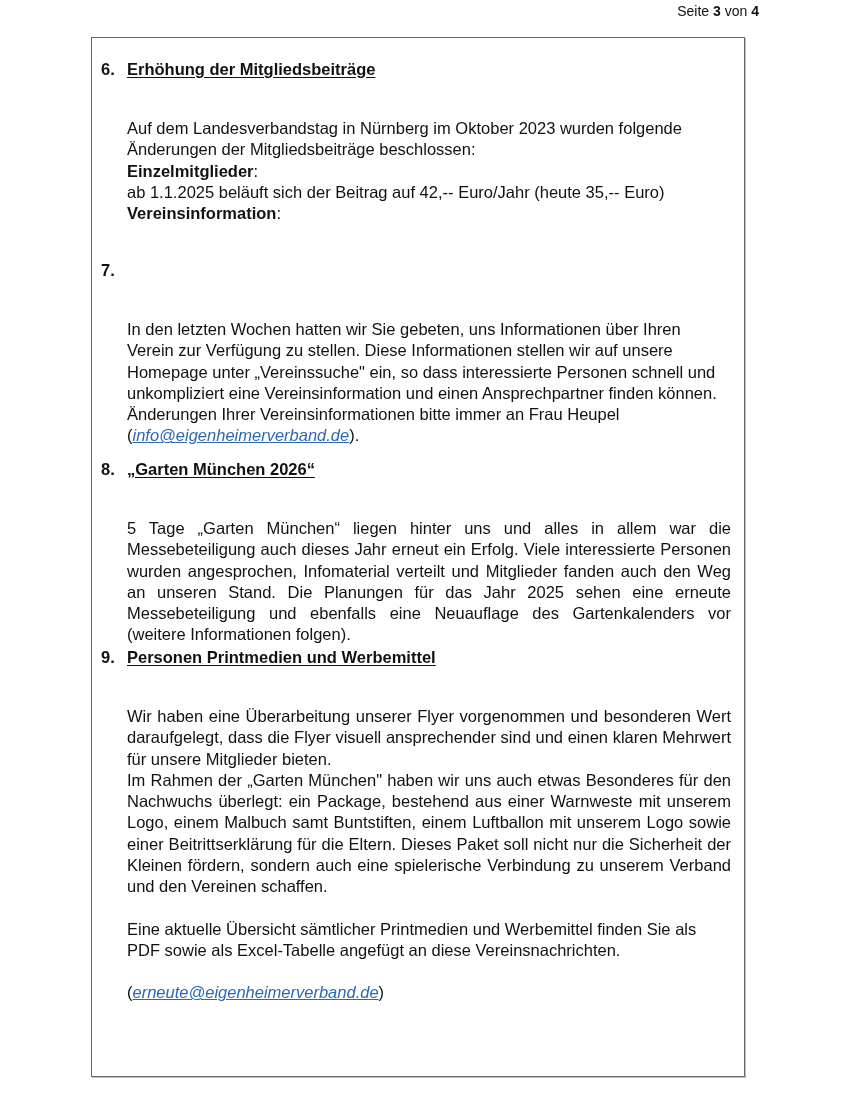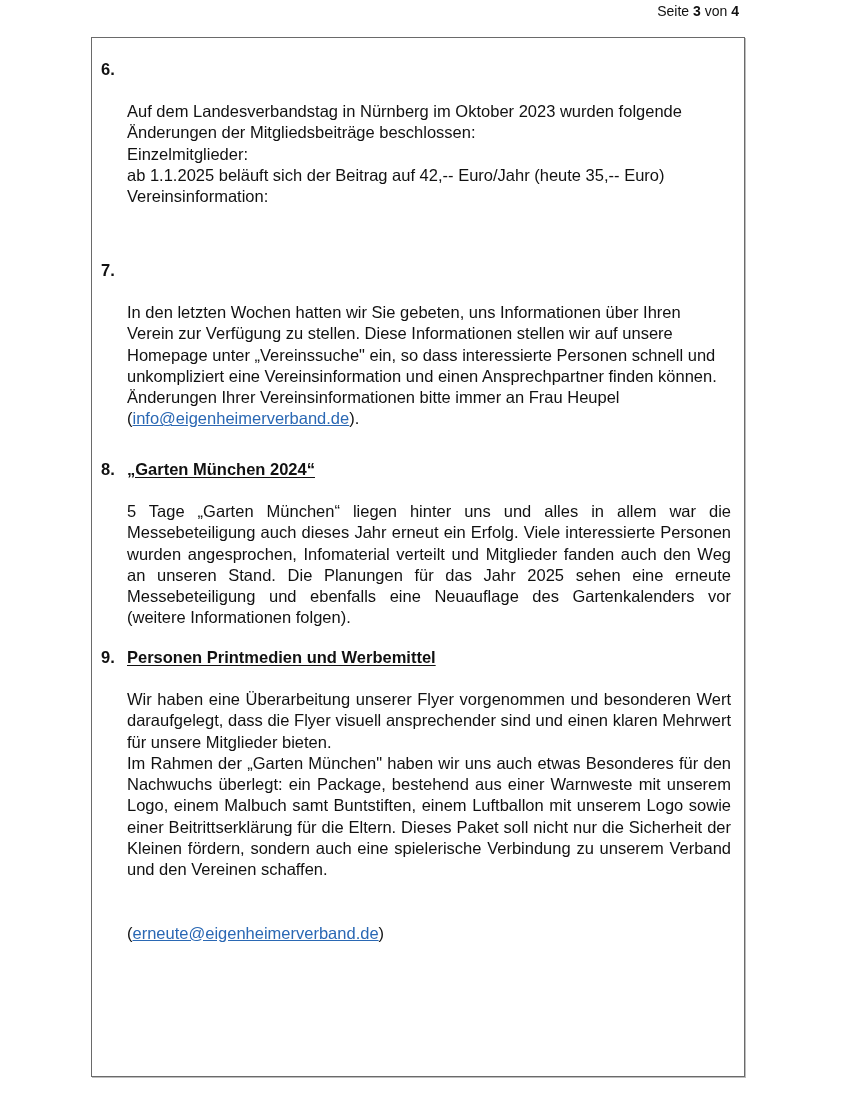--- a/index.html
+++ b/index.html
@@ -1,60 +1,61 @@
 <!DOCTYPE html>
 <html><head>
 <meta charset="utf-8">
 <style>
   html, body { margin: 0; padding: 0; background: #ffffff; }
   body {
     width: 847px; height: 1099px; position: relative; overflow: hidden;
     font-family: "Liberation Sans", sans-serif; color: #111111;
   }
   .page-header {
-    position: absolute; top: 3px; right: 108px;
+    position: absolute; top: 3px; right: 88px;
     font-size: 14px; color: #111;
   }
   .page-header b { font-weight: bold; }
   .frame {
     position: absolute; left: 91px; top: 37px;
     width: 654px; height: 1040px;
     border: 1px solid #6a6a6a;
     box-shadow: 1px 1px 0 #bdbdbd;
     box-sizing: border-box;
   }
   .section {
     position: absolute; left: 9px; width: 630px;
   }
   .sec-head {
     font-size: 16.5px; font-weight: bold; line-height: 20px;
     display: flex;
   }
   .sec-num { width: 26px; display: inline-block; }
   .sec-title { text-decoration: underline; text-underline-offset: 2px; }
   .body {
-    margin-left: 26px; margin-top: 22px;
+    margin-left: 26px; margin-top: 39px;
     font-size: 16.5px; line-height: 21.3px;
   }
   .justify { text-align: justify; }
-  .b { font-weight: normal; }
-  .link { color: #2a68b4; text-decoration: underline; }
+  .b { font-weight: bold; }
+  .link { color: #2a68b4; text-decoration: underline; font-style: italic; }
   p { margin: 0; }
   .gap { height: 21px; }
 </style>
 </head>
 <body>
 
 <div class="page-header"><span>Seite </span><b>3</b><span> von </span><b>4</b></div>
 
 <div class="frame">
 
   <div class="section" style="top:21px;">
     <div class="sec-head">
       <span class="sec-num">6.</span>
+      <span class="sec-title">Erhöhung der Mitgliedsbeiträge</span>
     </div>
     <div class="body">
       <p>Auf dem Landesverbandstag in Nürnberg im Oktober 2023 wurden folgende Änderungen der Mitgliedsbeiträge beschlossen:</p>
       <p><span class="b">Einzelmitglieder</span><span>:</span></p>
       <p>ab 1.1.2025 beläuft sich der Beitrag auf 42,-- Euro/Jahr (heute 35,-- Euro)</p>
       <p><span class="b">Vereinsinformation</span><span>:</span></p>
     </div>
   </div>
 
   <div class="section" style="top:222px;">
@@ -63,34 +64,35 @@
     </div>
     <div class="body">
       <p>In den letzten Wochen hatten wir Sie gebeten, uns Informationen über Ihren Verein zur Verfügung zu stellen. Diese Informationen stellen wir auf unsere Homepage unter „Vereinssuche" ein, so dass interessierte Personen schnell und unkompliziert eine Vereinsinformation und einen Ansprechpartner finden können. Änderungen Ihrer Vereinsinformationen bitte immer an Frau Heupel</p>
       <p><span>(</span><a class="link">info@eigenheimerverband.de</a><span>).</span></p>
     </div>
   </div>
 
   <div class="section" style="top:421px;">
     <div class="sec-head">
       <span class="sec-num">8.</span>
-      <span class="sec-title">„Garten München 2024“</span>
+      <span class="sec-title">„Garten München 2026“</span>
     </div>
     <div class="body justify">
       <p>5 Tage „Garten München“ liegen hinter uns und alles in allem war die Messebeteiligung auch dieses Jahr erneut ein Erfolg. Viele interessierte Personen wurden angesprochen, Infomaterial verteilt und Mitglieder fanden auch den Weg an unseren Stand. Die Planungen für das Jahr 2025 sehen eine erneute Messebeteiligung und ebenfalls eine Neuauflage des Gartenkalenders vor (weitere Informationen folgen).</p>
     </div>
   </div>
 
   <div class="section" style="top:609px;">
     <div class="sec-head">
       <span class="sec-num">9.</span>
       <span class="sec-title">Personen Printmedien und Werbemittel</span>
     </div>
     <div class="body">
       <p class="justify">Wir haben eine Überarbeitung unserer Flyer vorgenommen und besonderen Wert daraufgelegt, dass die Flyer visuell ansprechender sind und einen klaren Mehrwert für unsere Mitglieder bieten.</p>
       <p class="justify">Im Rahmen der „Garten München" haben wir uns auch etwas Besonderes für den Nachwuchs überlegt: ein Package, bestehend aus einer Warnweste mit unserem Logo, einem Malbuch samt Buntstiften, einem Luftballon mit unserem Logo sowie einer Beitrittserklärung für die Eltern. Dieses Paket soll nicht nur die Sicherheit der Kleinen fördern, sondern auch eine spielerische Verbindung zu unserem Verband und den Vereinen schaffen.</p>
       <div class="gap"></div>
+      <p>Eine aktuelle Übersicht sämtlicher Printmedien und Werbemittel finden Sie als PDF sowie als Excel-Tabelle angefügt an diese Vereinsnachrichten.</p>
       <div class="gap"></div>
       <p><span>(</span><a class="link">erneute@eigenheimerverband.de</a><span>)</span></p>
     </div>
   </div>
 
 </div>
 
 </body></html>

